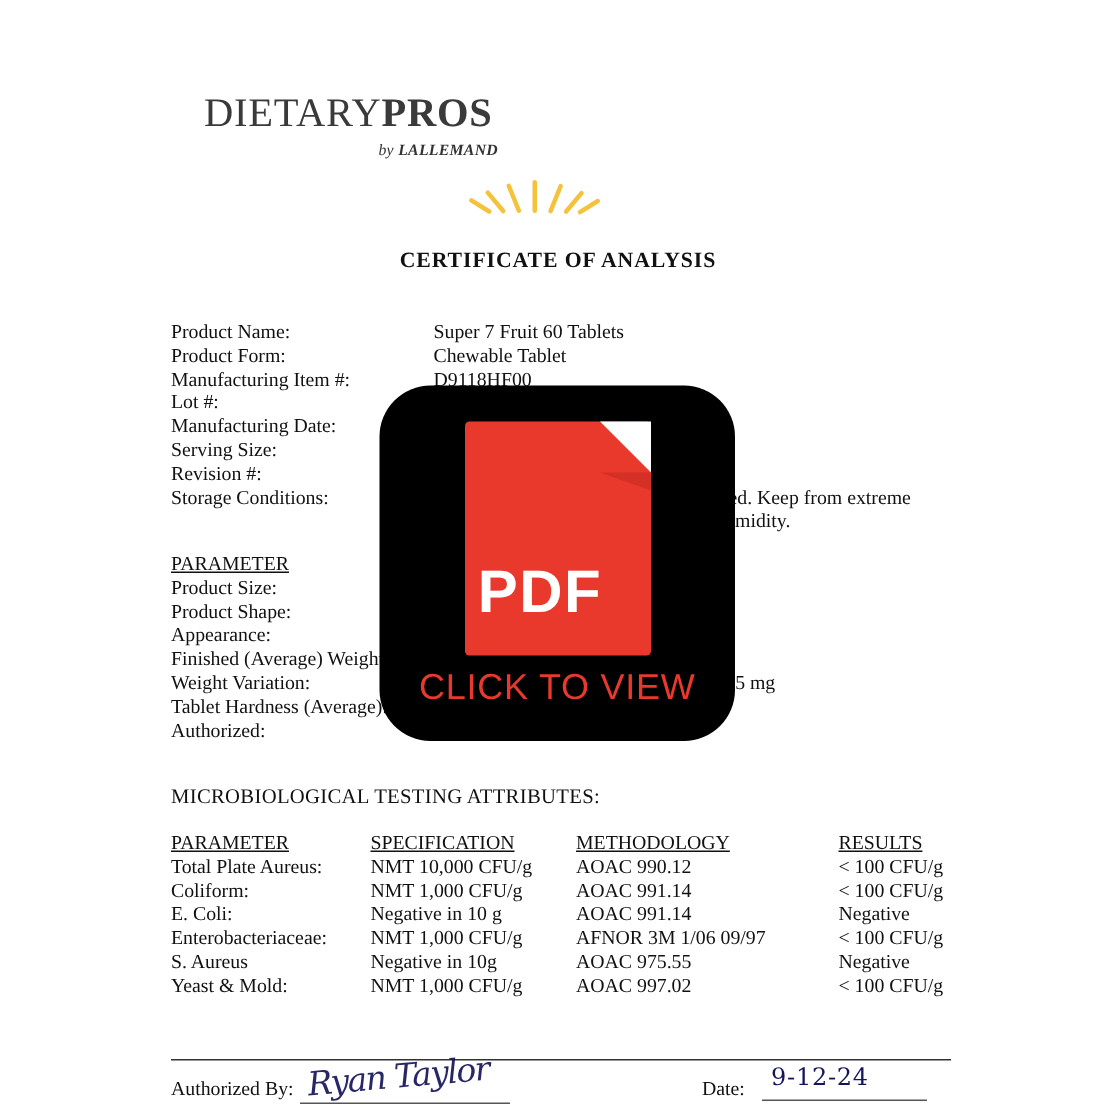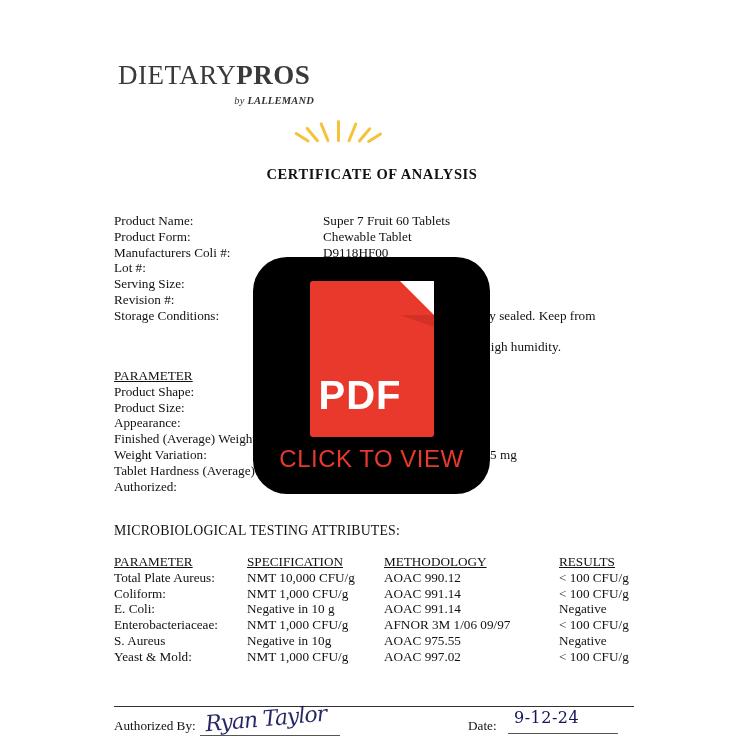--- a/index.html
+++ b/index.html
@@ -18,21 +18,21 @@
   .page {
     position: absolute;
     left: 0; top: 0;
     width: 744px; height: 744px;
     background: #ffffff;
   }
 
   
   .logo-block {
     position: absolute;
-    left: 118px;
+    left: 136px;
     top: 62px;
     width: 230px;
     text-align: left;
   }
   .logo-main {
     font-family: "Liberation Serif", serif;
     font-size: 27px;
     letter-spacing: 0.5px;
     line-height: 1;
     white-space: nowrap;
@@ -89,21 +89,21 @@
     top: 213px;
     width: 520px;
     font-size: 13.2px;
     line-height: 15.8px;
   }
   .frow {
     display: flex;
     align-items: flex-start;
   }
   .flabel { width: 175px; flex: 0 0 175px; }
-  .fvalue { flex: 1 1 auto; margin-left: 34px; }
+  .fvalue { flex: 1 1 auto; }
   .fvalue .val2 { display: block; }
 
   
   .param-table {
     position: absolute;
     left: 114px;
     top: 368px;
     width: 520px;
     font-size: 13.2px;
     line-height: 15.8px;
@@ -292,25 +292,29 @@
   <div class="fields">
     <div class="frow">
       <div class="flabel">Product Name:</div>
       <div class="fvalue">Super 7 Fruit 60 Tablets</div>
     </div>
     <div class="frow">
       <div class="flabel">Product Form:</div>
       <div class="fvalue">Chewable Tablet</div>
     </div>
     <div class="frow">
-      <div class="flabel">Manufacturers Coli #:</div>
+      <div class="flabel">Manufacturing Item #:</div>
       <div class="fvalue">D9118HF00</div>
     </div>
     <div class="frow">
       <div class="flabel">Lot #:</div>
+      <div class="fvalue"></div>
+    </div>
+    <div class="frow">
+      <div class="flabel">Manufacturing Date:</div>
       <div class="fvalue"></div>
     </div>
     <div class="frow">
       <div class="flabel">Serving Size:</div>
       <div class="fvalue"></div>
     </div>
     <div class="frow">
       <div class="flabel">Revision #:</div>
       <div class="fvalue"></div>
     </div>
@@ -322,25 +326,25 @@
       </div>
     </div>
   </div>
 
   <div class="param-table">
     <div class="param-head">
       <div class="ph1"><span>PARAMETER</span></div>
       <div class="ph2"><span>RESULTS</span></div>
     </div>
     <div class="prow">
+      <div class="pc1">Product Size:</div>
+      <div class="pc2">Conforms</div>
+    </div>
+    <div class="prow">
       <div class="pc1">Product Shape:</div>
-      <div class="pc2">Conforms</div>
-    </div>
-    <div class="prow">
-      <div class="pc1">Product Size:</div>
       <div class="pc2">Conforms</div>
     </div>
     <div class="prow">
       <div class="pc1">Appearance:</div>
       <div class="pc2">Conforms</div>
     </div>
     <div class="prow">
       <div class="pc1">Finished (Average) Weight:</div>
       <div class="pc2">1,824 mg</div>
     </div>

